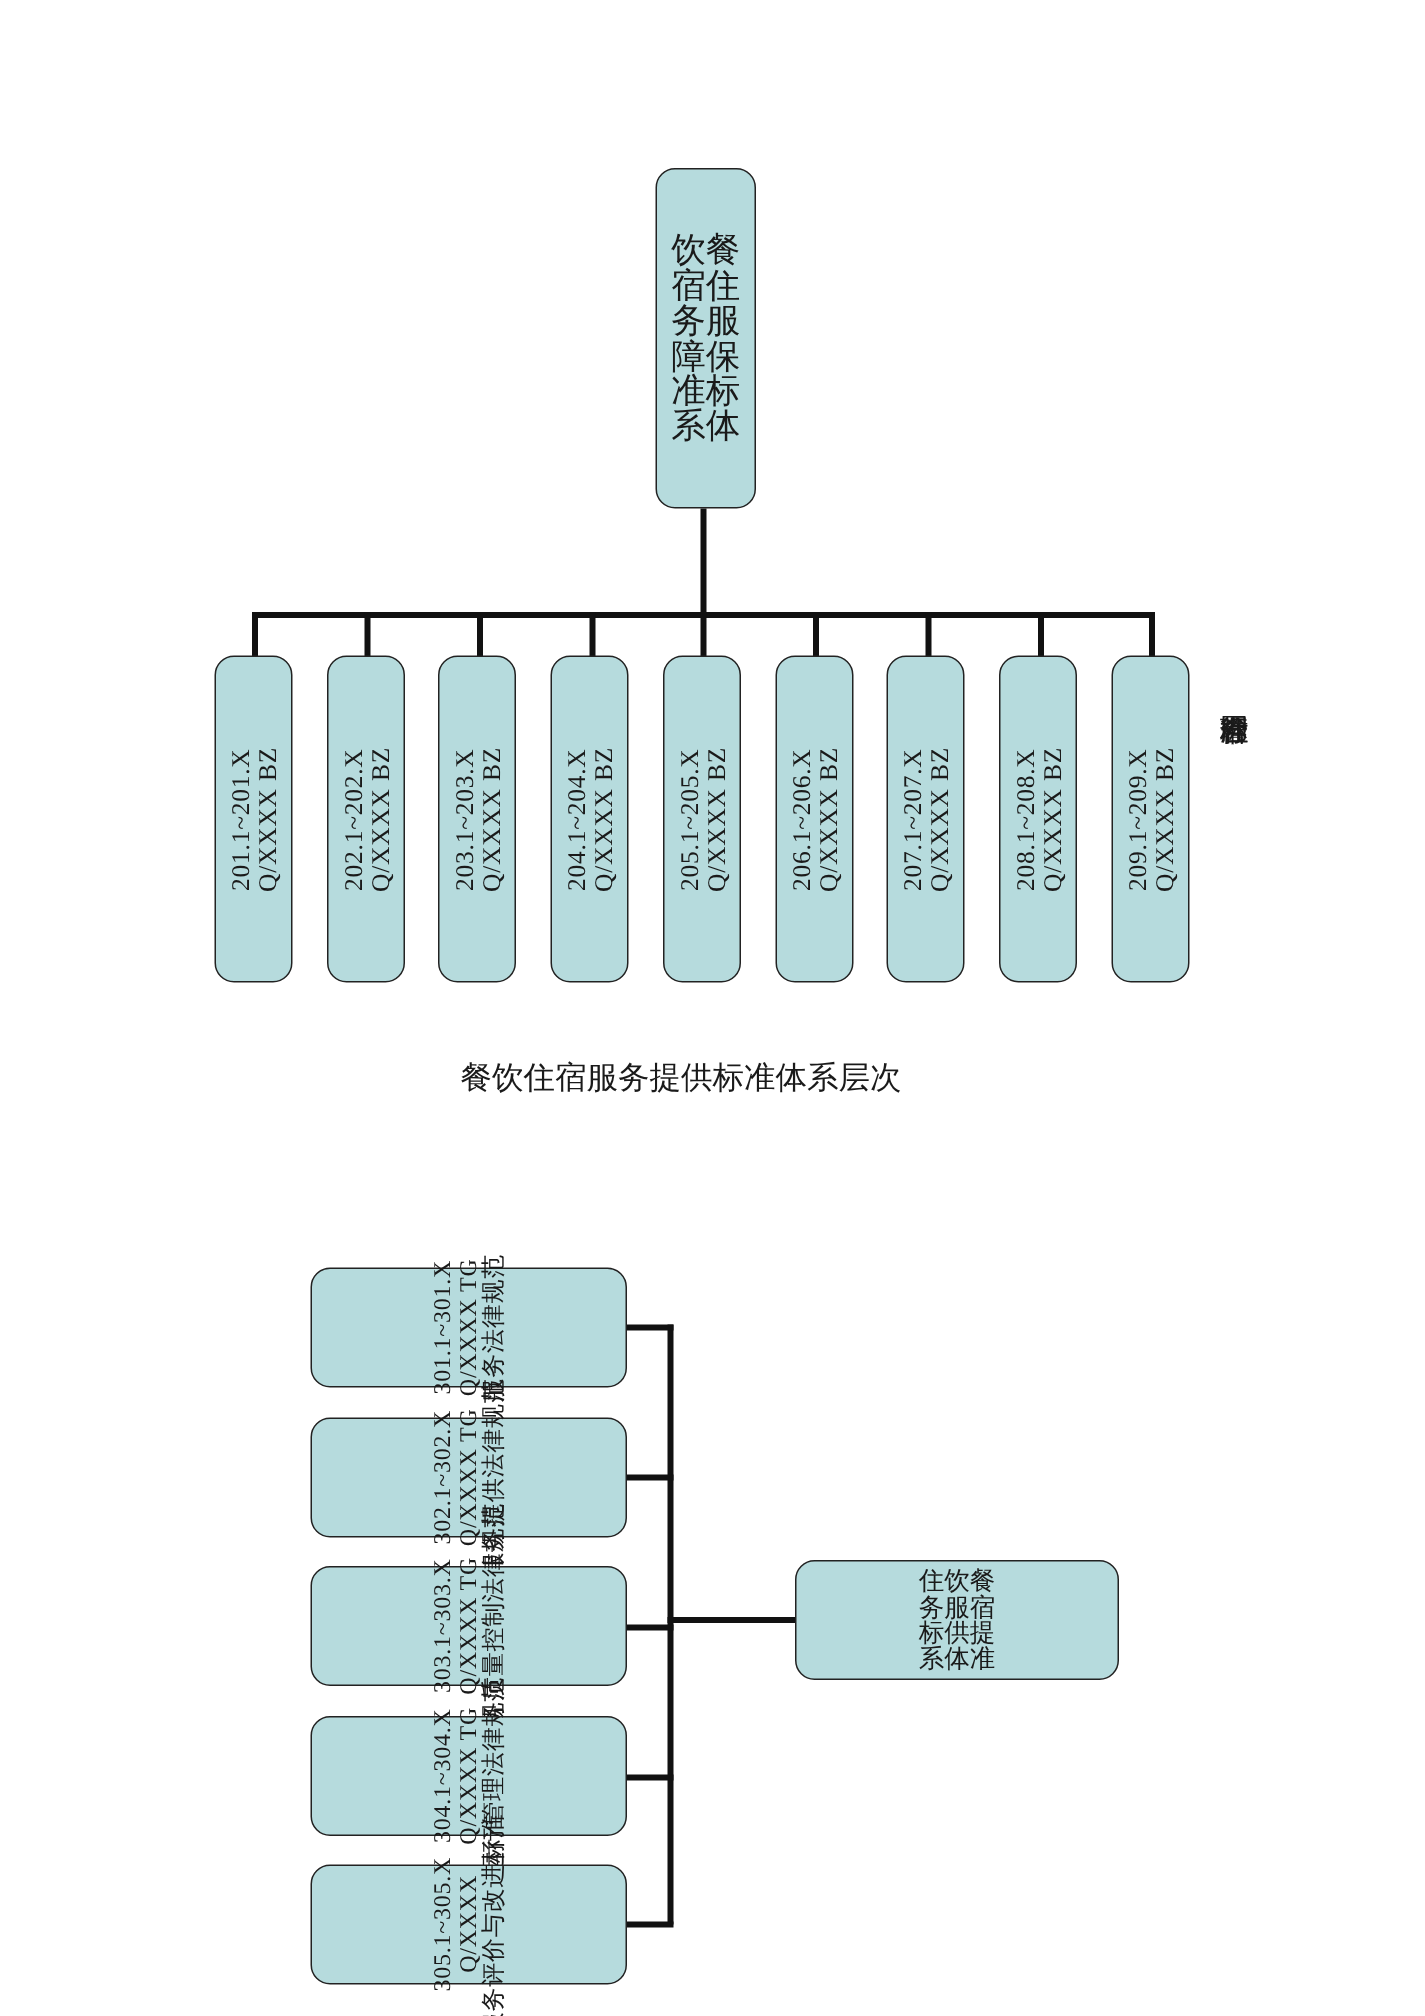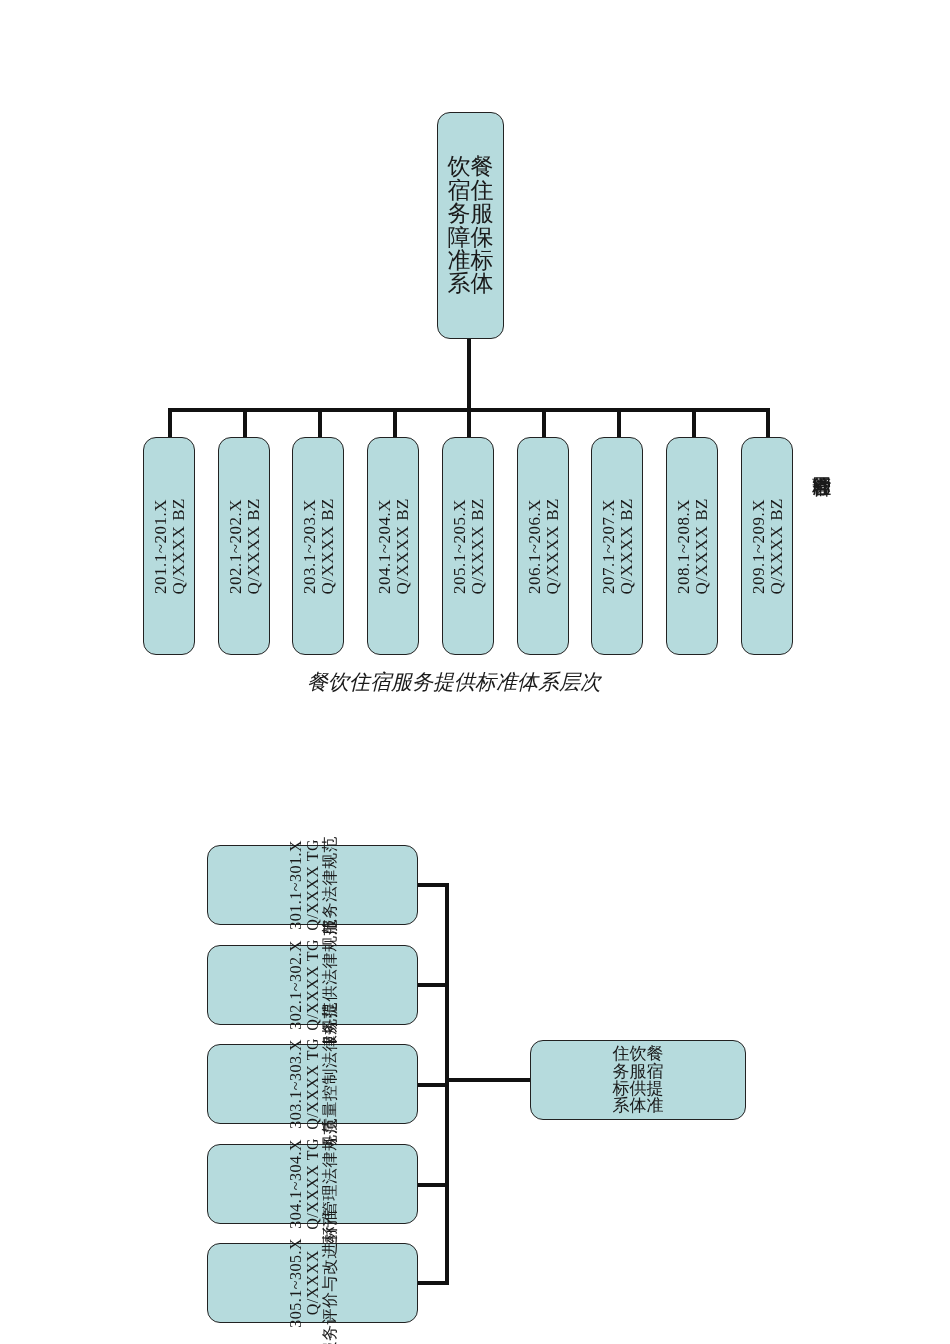--- a/index.html
+++ b/index.html
@@ -201,21 +201,21 @@
         <div class="node" style="left: 741px; top: 437px; width: 52px; height: 218px;">
           <div class="vtext">
             <div class="vline f-leaf-top">Q/XXXX BZ</div>
             <div class="vline f-leaf-top">209.1~209.X</div>
           </div>
         </div>
       </div>
 
     <div class="side-label f-side" style="left:812px; top:462px;">合同管理标准</div>
 
-    <div class="caption f-caption" style="left:307px; top:668px;font-style:italic;">餐饮住宿服务提供标准体系层次</div>
+    <div class="caption f-caption" style="left:307px; top:704px;">餐饮住宿服务提供标准体系层次</div>
   </div>
 
   <div>
 
     <div class="line-v" style="left:445px; top:883px; width:4px; height:400px;"></div>
 
     <div class="line-h" style="left:418px; top:883px; width:31px; height:4px;"></div>
     <div class="line-h" style="left:418px; top:983px; width:31px; height:4px;"></div>
     <div class="line-h" style="left:418px; top:1083px; width:31px; height:4px;"></div>
     <div class="line-h" style="left:418px; top:1183px; width:31px; height:4px;"></div>

